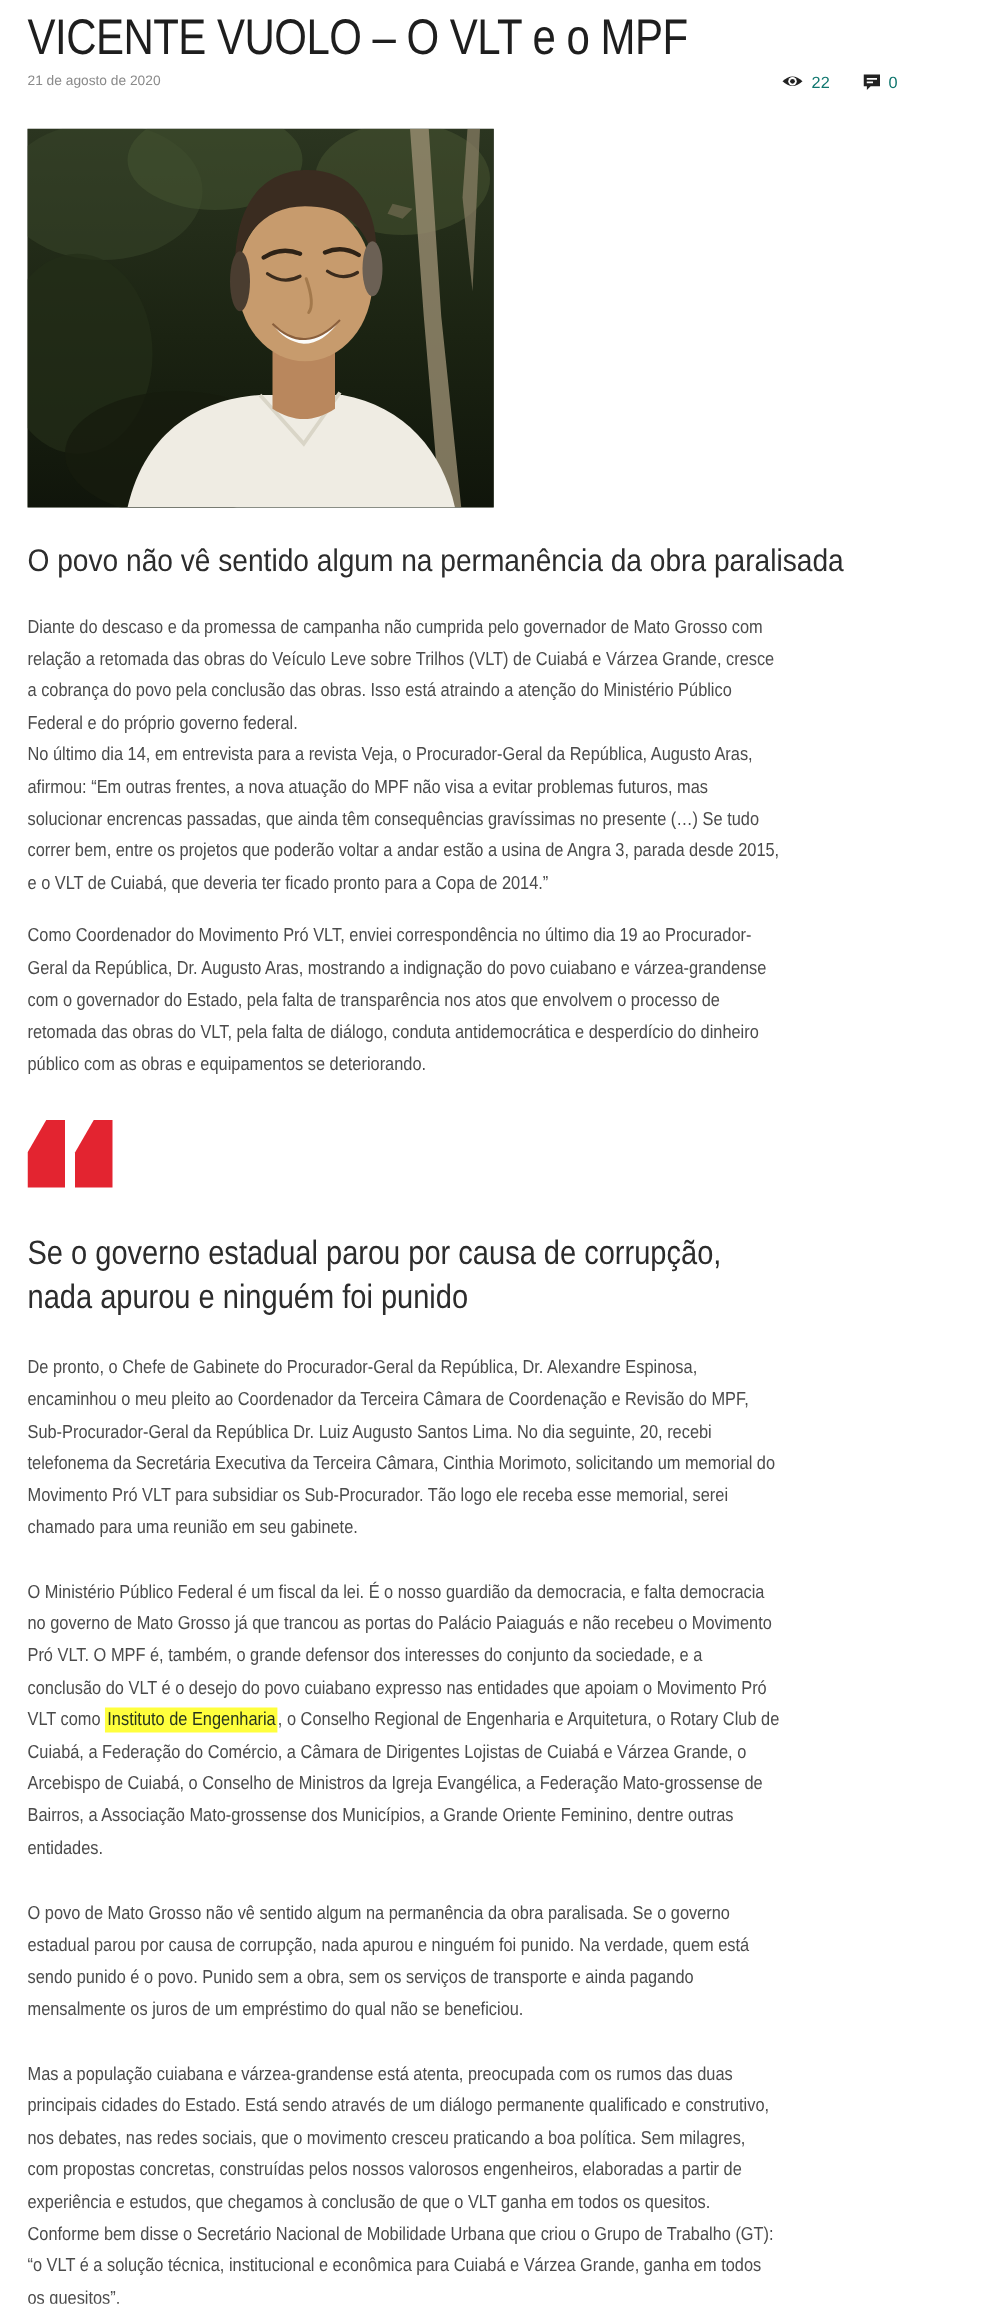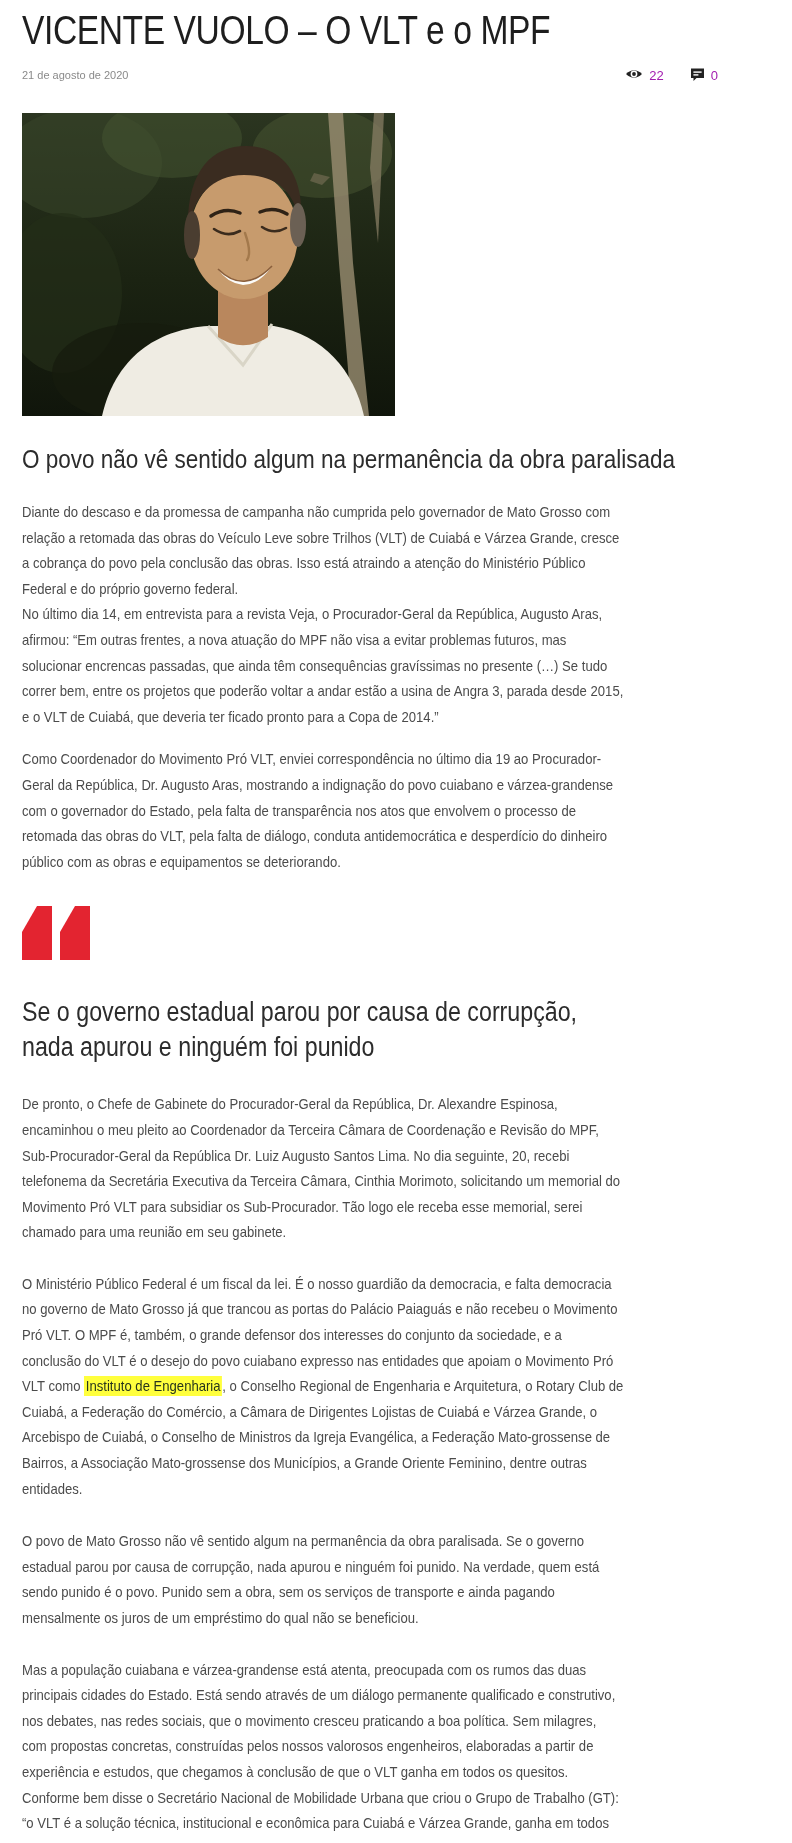--- a/index.html
+++ b/index.html
@@ -20,29 +20,29 @@
     font-weight: 500;
     color: #1e1e1e;
     white-space: nowrap;
     transform: scaleX(0.84);
     transform-origin: 0 0;
     letter-spacing: -0.5px;
   }
 
   
   .meta-row {
-    margin-top: 15px;
+    margin-top: 5px;
     display: flex;
     align-items: center;
     justify-content: space-between;
     height: 16px;
   }
   .post-date { font-size: 11px; color: #8a8a8a; }
   .stats { display: flex; align-items: center; gap: 26px; padding-right: 52px; }
-  .stat { display: flex; align-items: flex-start; gap: 6px; font-size: 13px; color: #a21caf; }
+  .stat { display: flex; align-items: center; gap: 6px; font-size: 13px; color: #0f766e; }
   .stat svg { display: block; }
 
   
   .photo {
     margin-top: 30px;
     width: 373px;
     height: 303px;
     overflow: hidden;
     background: #1a2012;
   }

